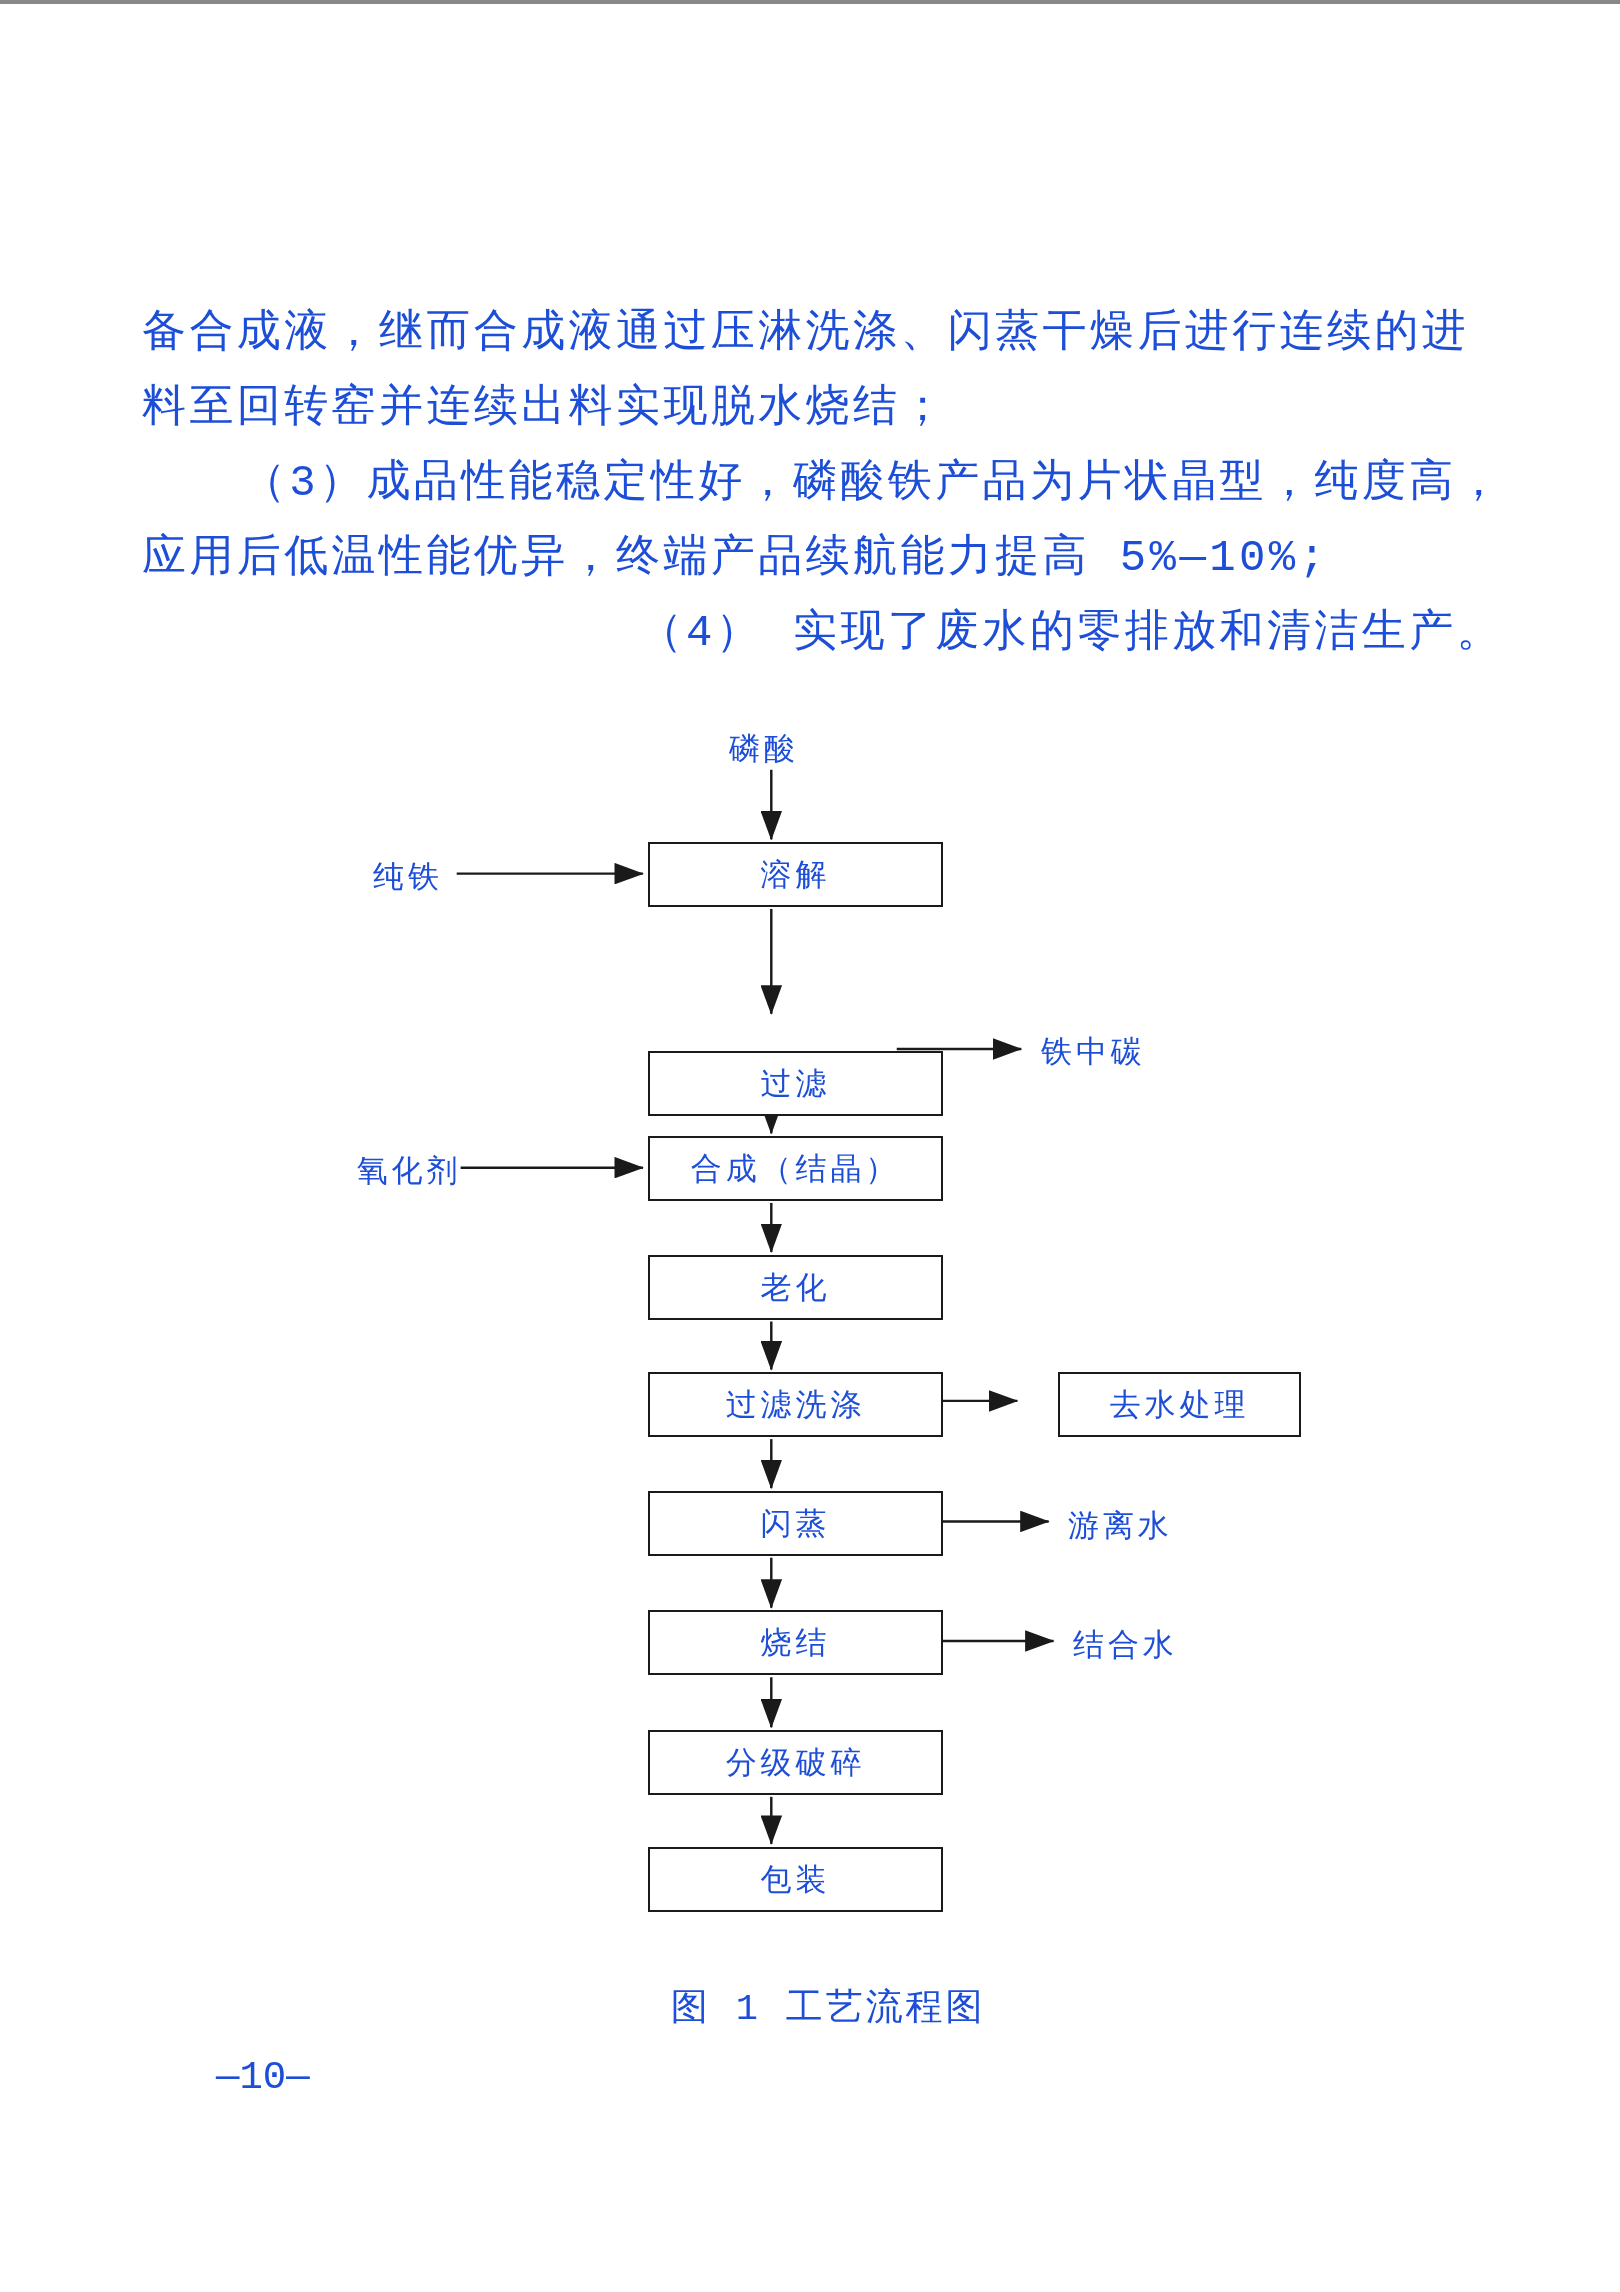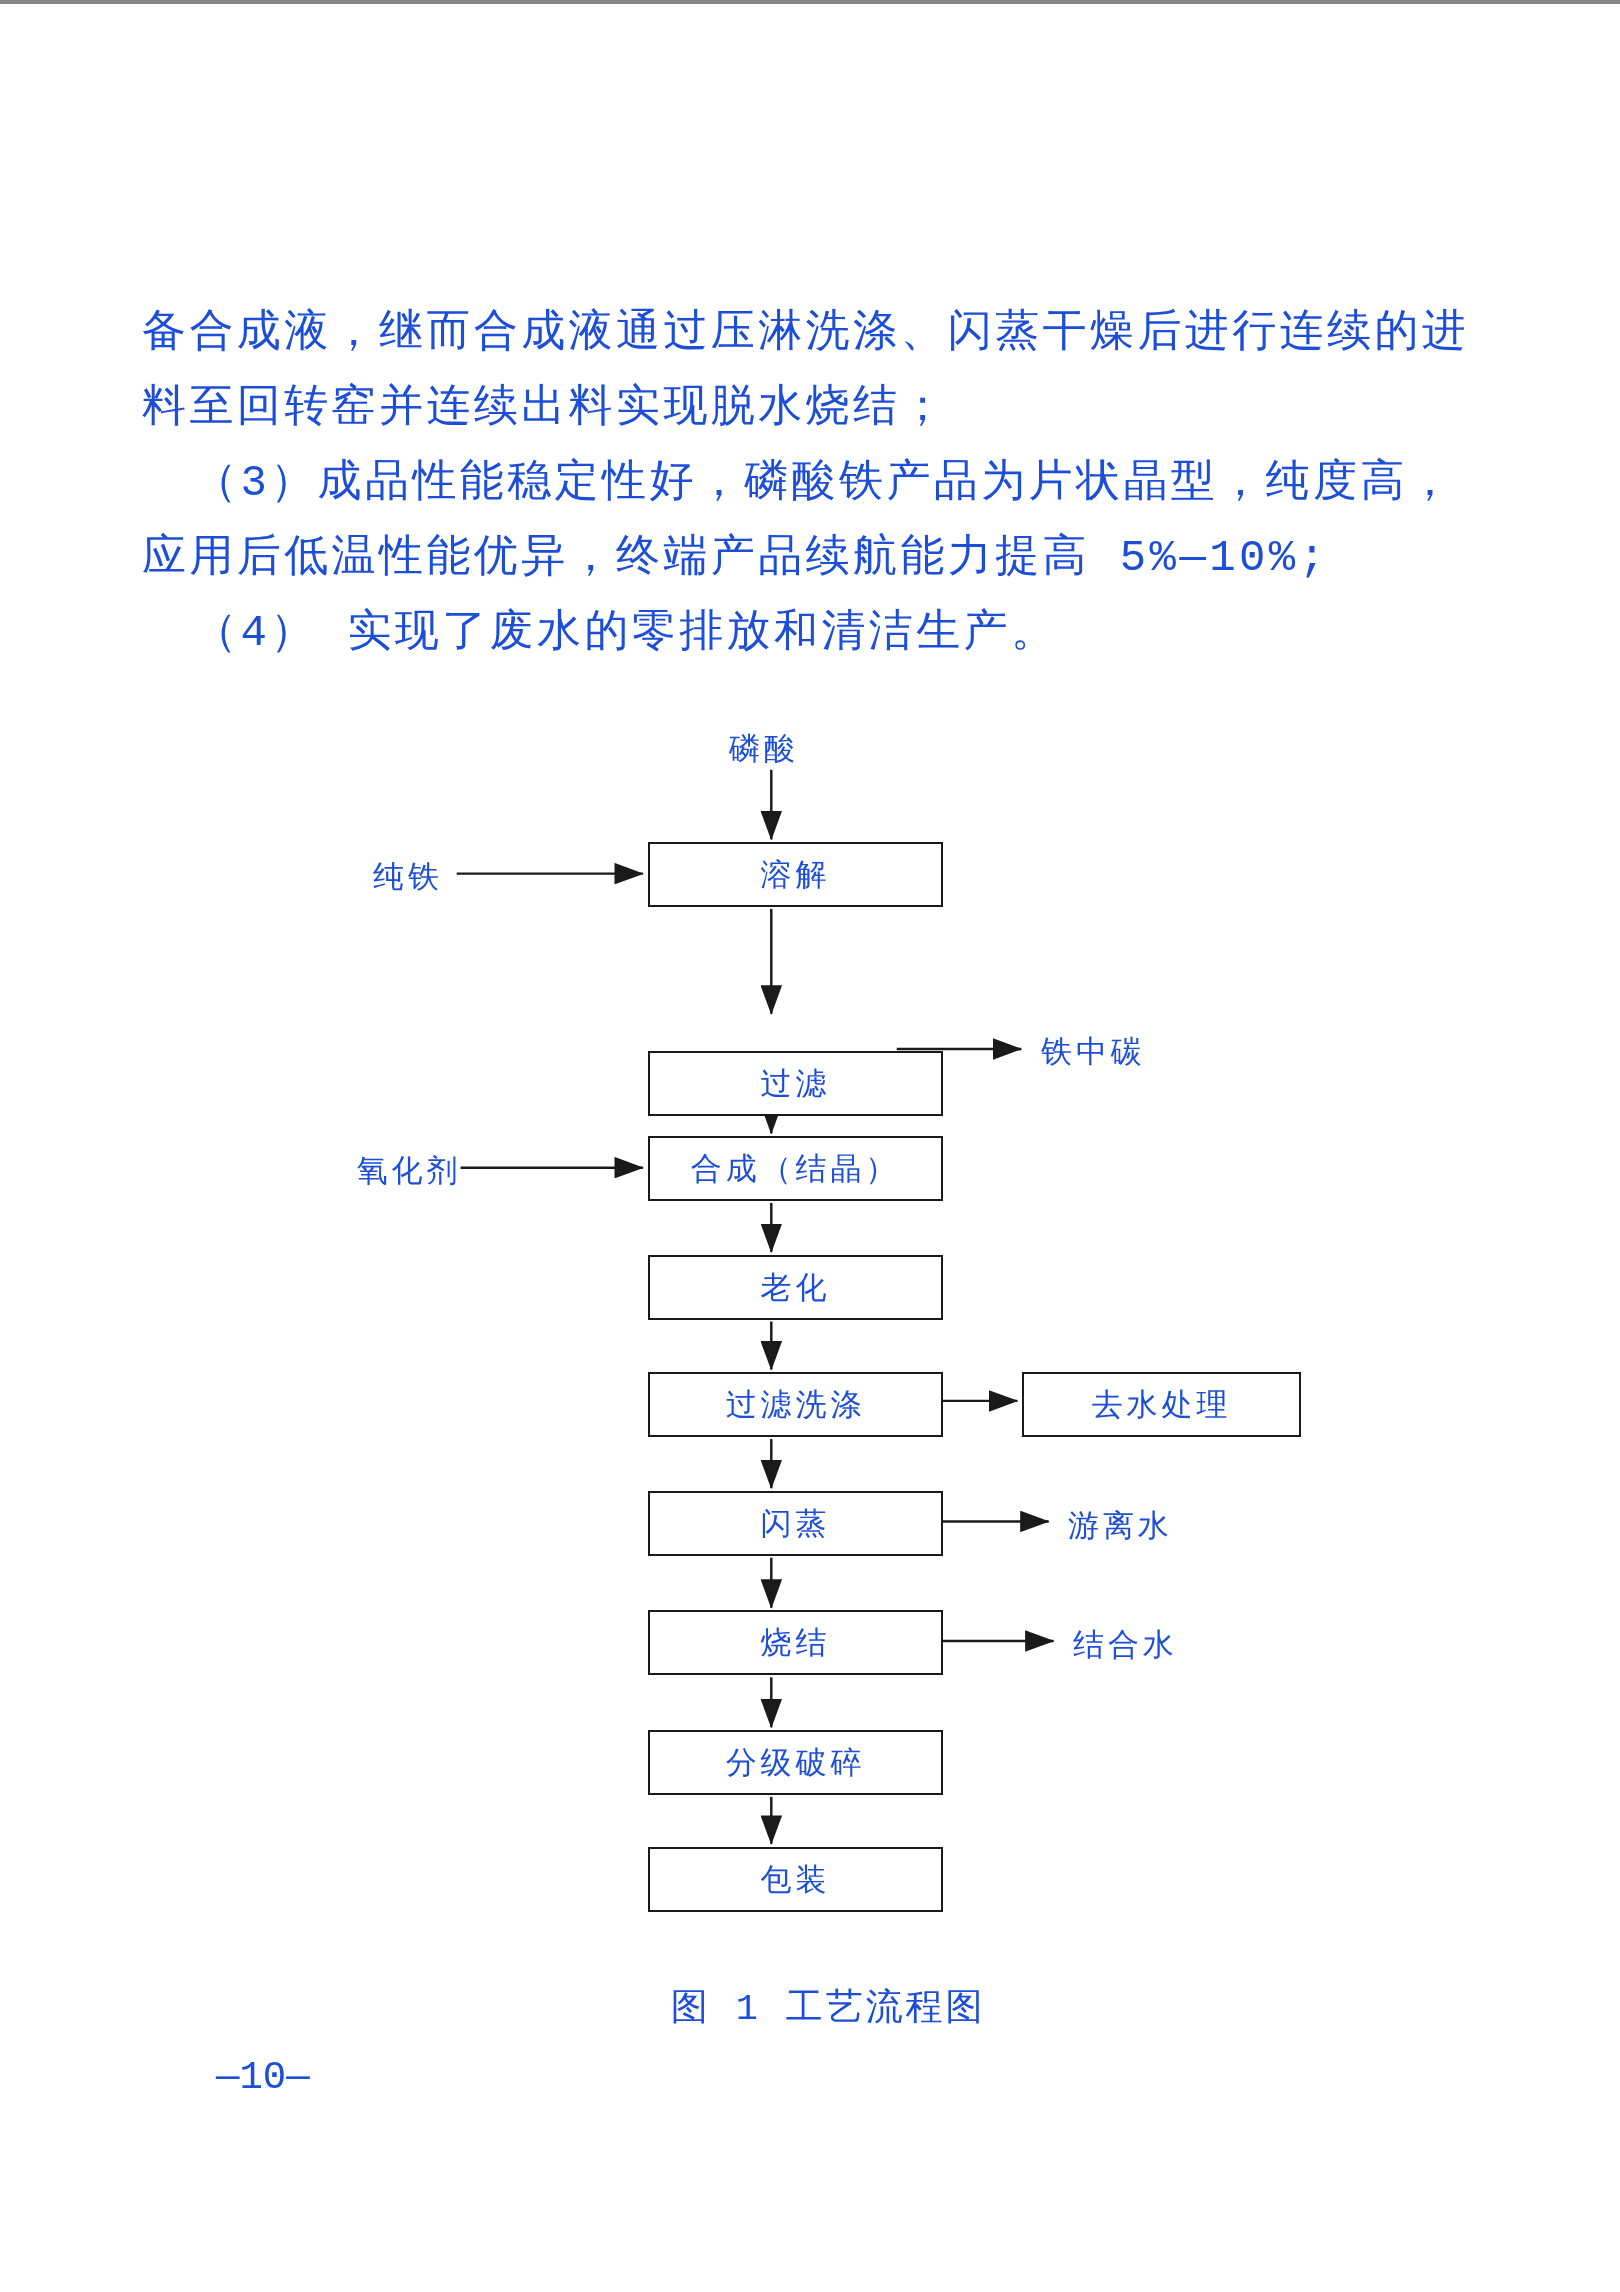--- a/index.html
+++ b/index.html
@@ -11,29 +11,29 @@
     font-family:Liberation Mono, monospace;
     color:#1d4ed8;
     overflow:hidden;
   }
   
   .para{
     position:absolute;left:142px;top:292px;width:1362px;
     font-size:44px;letter-spacing:3.4px;line-height:75px;
   }
   .para .line{white-space:nowrap;}
-  .para .line.indent{text-indent:51px;}
+  .para .line.indent{text-indent:51px;text-align:right;}
   
   .fbox{
     position:absolute;left:648px;width:295px;height:65px;
     box-sizing:border-box;border:2.9px solid #1a1a1a;background:#fff;
     display:flex;align-items:center;justify-content:center;
     font-size:31px;letter-spacing:3.9px;white-space:nowrap;
   }
-  .fbox.side{left:1022px;width:279px;}
+  .fbox.side{left:1058px;width:243px;}
   
   .flabel{
     position:absolute;font-size:31px;letter-spacing:3.9px;white-space:nowrap;
   }
   .flabel.centered{transform:translateX(-50%);}
   .arrows{position:absolute;left:0;top:0;pointer-events:none;}
   .caption{
     position:absolute;top:1978px;left:828px;transform:translateX(-50%);
     font-size:37px;letter-spacing:2.9px;white-space:nowrap;
   }

